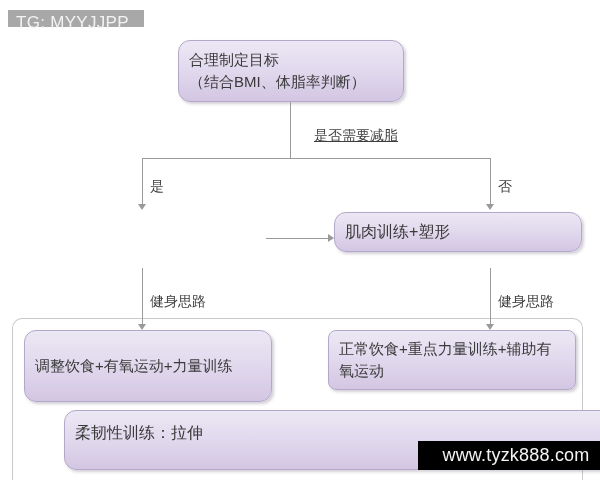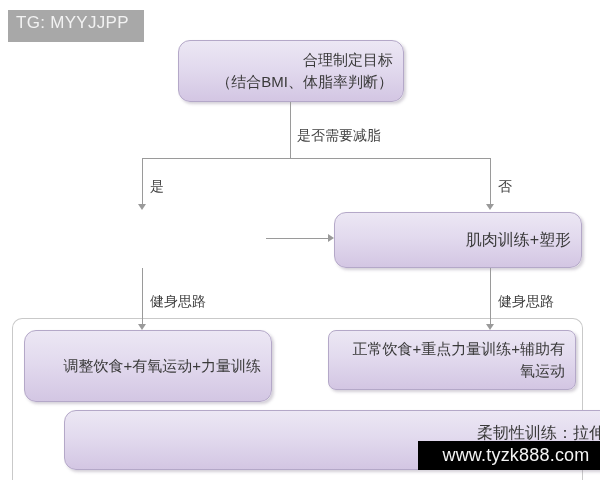--- a/index.html
+++ b/index.html
@@ -17,21 +17,21 @@
     background: #ffffff;
     overflow: hidden;
   }
 
   
   .wm-tg {
     position: absolute;
     left: 8px;
     top: 10px;
     width: 136px;
-    height: 32px;
+    height: 17px;
     background: #a8a8a8;
     color: #f2f2f2;
     font-size: 17px;
     line-height: 26px;
     padding-left: 8px;
     box-sizing: border-box;
     letter-spacing: 0.3px;
     white-space: nowrap;
   }
   .wm-site {
@@ -63,21 +63,21 @@
   .node {
     position: absolute;
     box-sizing: border-box;
     border: 1px solid #b4a8c8;
     border-radius: 12px;
     background: linear-gradient(to bottom, #ece7f4 0%, #e2daee 45%, #d3c6e3 100%);
     box-shadow: 2px 2px 3px rgba(120,110,135,0.32);
     display: flex;
     align-items: center;
     justify-content: center;
-    text-align: right;
+    text-align: left;
     color: #3a3a3a;
     font-size: 15px;
     line-height: 1.45;
     padding: 12px 10px;
   }
   .node .txt {
     display: block;
     width: 100%;
     white-space: pre-line;
   }
@@ -122,34 +122,34 @@
 
   <div class="group-box" style="left:12px; top:318px; width:571px; height:162px;"></div>
 
   <div class="node" style="left:178px; top:40px; width:226px; height:62px;">
     <span class="txt">合理制定目标
 （结合BMI、体脂率判断）</span>
   </div>
 
   <div class="line-v" style="left:290px; top:102px; height:56px;"></div>
 
-  <div class="edge-label" style="left:297px; top:127px;">是否需要减脂</div>
+  <div class="edge-label" style="left:314px; top:127px;text-decoration:underline;">是否需要减脂</div>
 
   <div class="line-h" style="left:142px; top:158px; width:349px;"></div>
 
   <div class="line-v" style="left:142px; top:158px; height:48px;"></div>
   <div class="arrow-down" style="left:138px; top:204px;"></div>
   <div class="edge-label" style="left:150px; top:178px;">是</div>
 
   <div class="line-v" style="left:490px; top:158px; height:48px;"></div>
   <div class="arrow-down" style="left:486px; top:204px;"></div>
   <div class="edge-label" style="left:498px; top:178px;">否</div>
 
 
-  <div class="node" style="left:334px; top:212px; width:248px; height:56px; font-size:16px;">
+  <div class="node" style="left:334px; top:212px; width:248px; height:40px; font-size:16px;">
     <span class="txt">肌肉训练+塑形</span>
   </div>
 
   <div class="line-h" style="left:266px; top:238px; width:62px;"></div>
   <div class="arrow-right" style="left:328px; top:234px;"></div>
 
   <div class="line-v" style="left:142px; top:268px; height:58px;"></div>
   <div class="arrow-down" style="left:138px; top:324px;"></div>
   <div class="edge-label" style="left:150px; top:293px;">健身思路</div>
 

